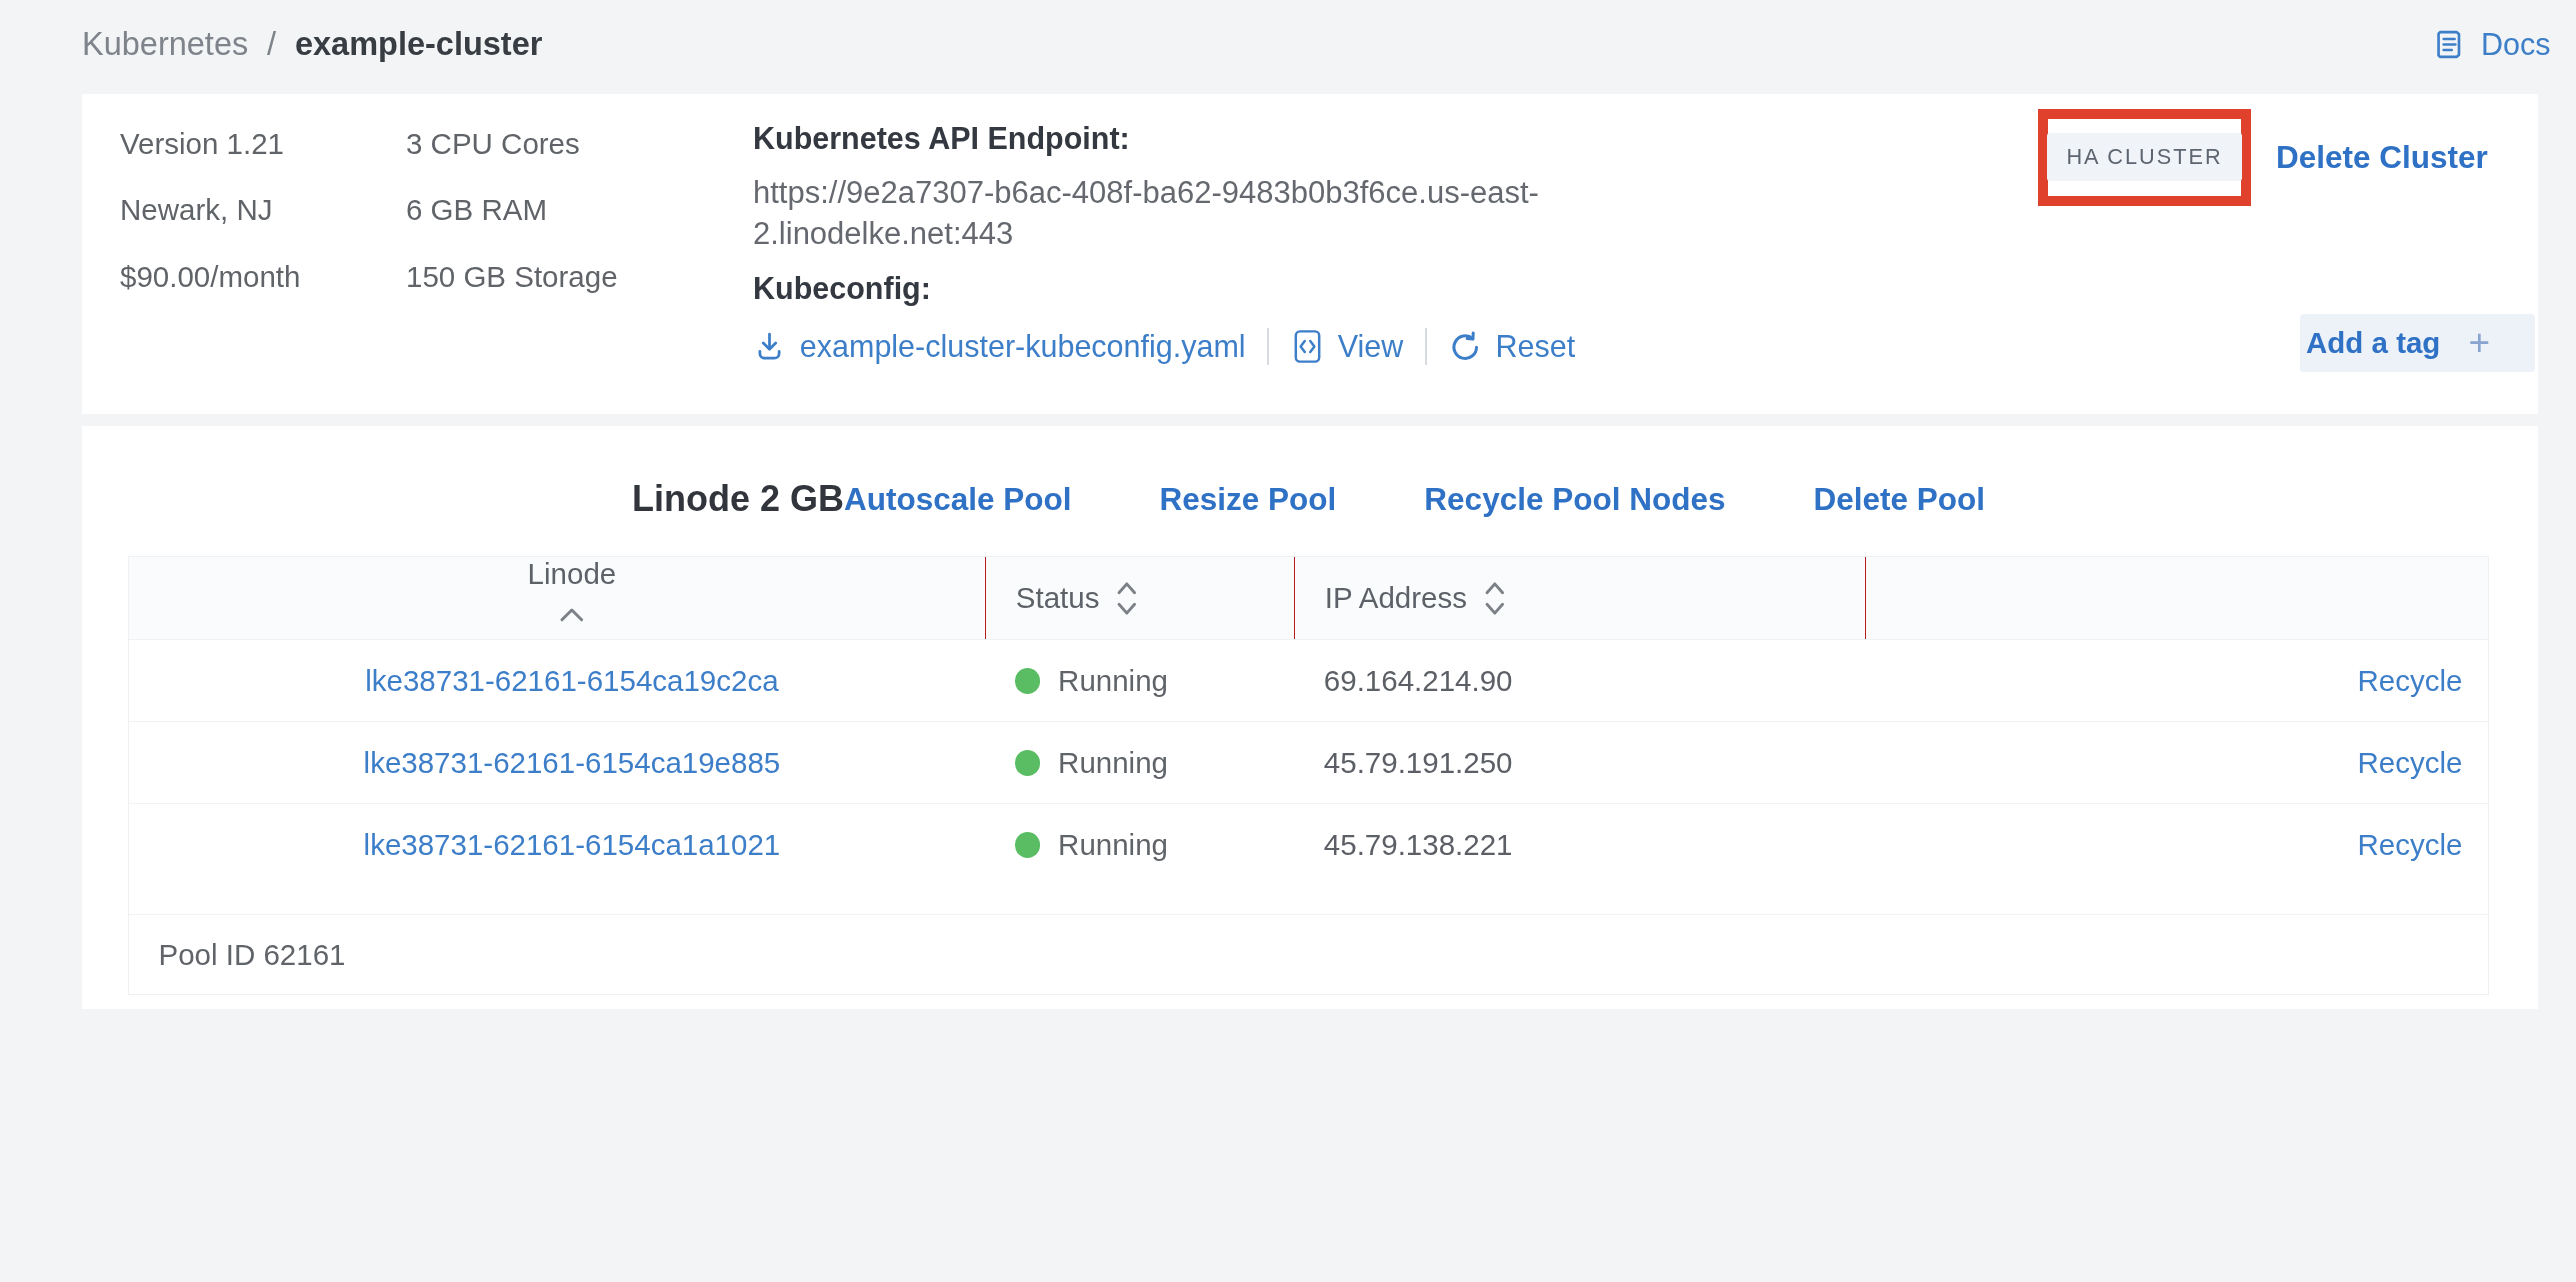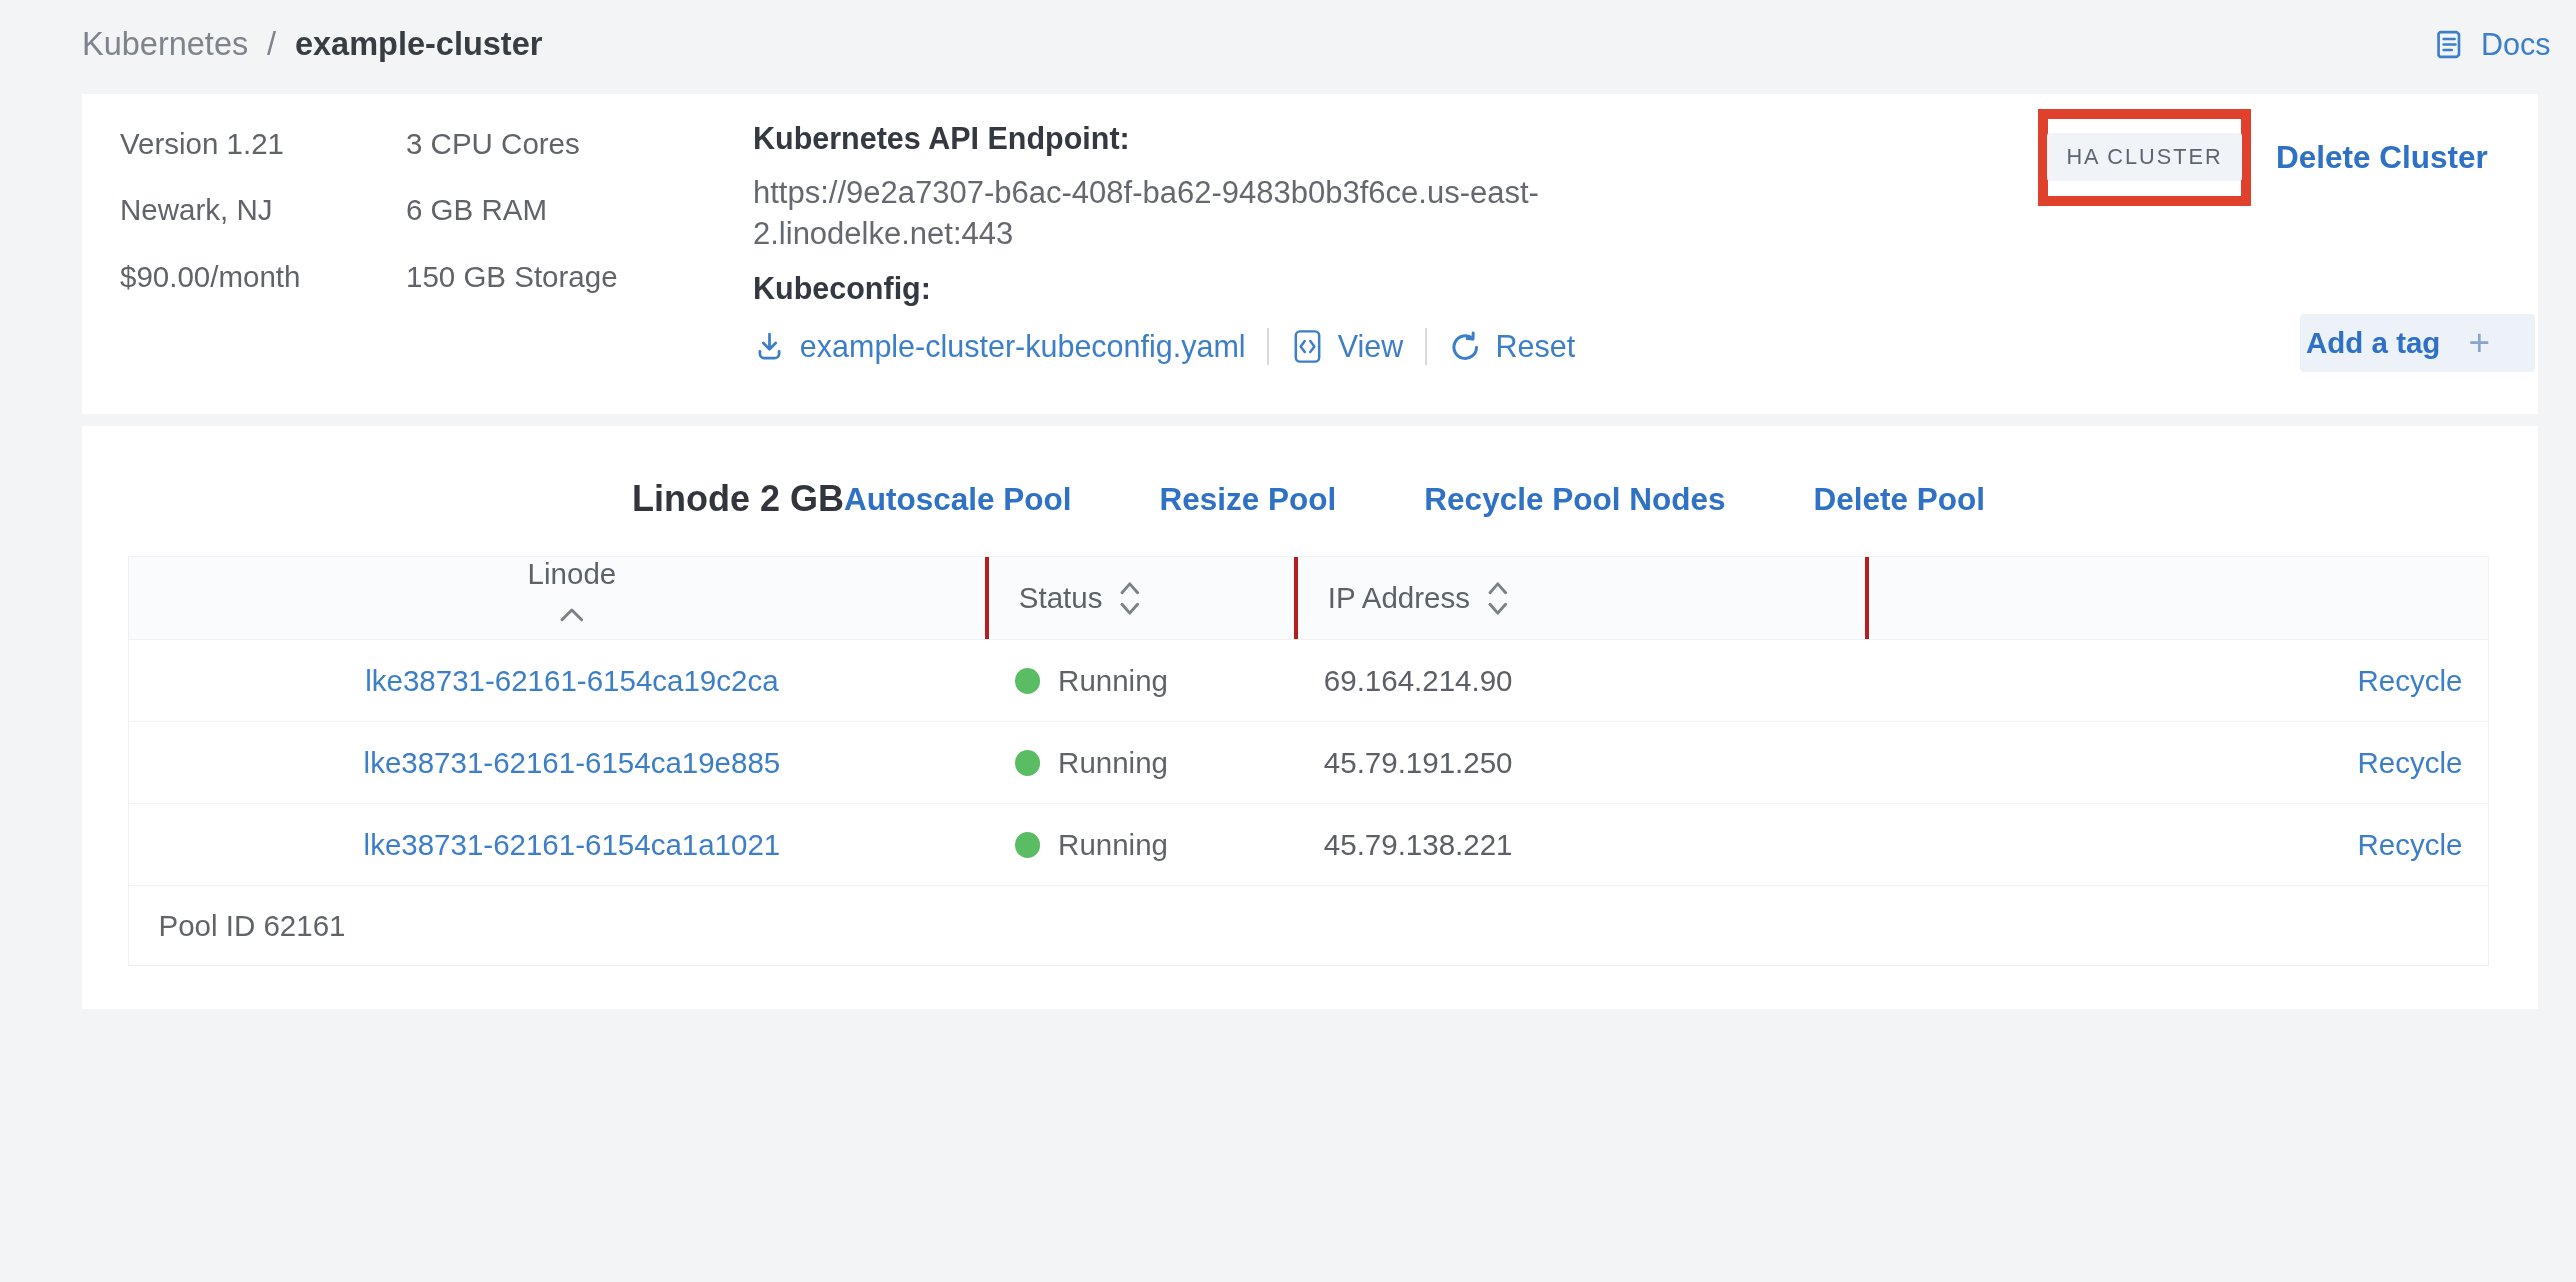--- a/index.html
+++ b/index.html
@@ -92,21 +92,21 @@
   .pool-card { margin-top:11.8px; height:583px; padding:0 49px 0 46px; }
   .pool-head { display:flex; align-items:center; justify-content:center; padding-top:45px; height:102px; }
   .pool-name { font-size:36px; font-weight:700; color:#32363c; margin:0; }
   .pool-actions { display:flex; gap:88px; }
   .pool-action { font-size:31.5px; font-weight:700; color:#2e71c5; cursor:pointer; white-space:nowrap; }
 
   .table { margin-top:28.6px; border:1px solid #eef0f1; }
   .thead { display:flex; height:82px; background:#fafbfc; }
   .th {
     display:flex; align-items:center; gap:15.8px; padding-left:29.5px;
-    font-size:29.5px; color:#5d6269; border-left:4px solid #b91c1c; cursor:pointer;
+    font-size:29.5px; color:#5d6269; border-left:1px solid #b91c1c; cursor:pointer;
   }
   .th:first-child { border-left:none; }
   .col-linode { width:36.3%;flex-direction:column; }
   .col-status { width:13.1%; }
   .col-ip     { width:24.2%; }
   .col-action { width:26.4%; }
 
   .trow {
     display:flex; align-items:center; height:82px; background:#ffffff;
     border-top:1px solid #f1f2f3; font-size:29.5px;
@@ -115,21 +115,21 @@
   .linode-link { color:#3d7ec9; cursor:pointer; }
   .status-dot { width:25.6px; height:25.6px; border-radius:50%; background:#5abd64; margin-right:17.7px; flex:none; }
   .status-text { color:#606469; }
   .ip-text { color:#5c6066; }
   .td-action { justify-content:flex-end; padding-right:25.6px; padding-left:0; }
   .recycle-link { color:#3d7ec9; cursor:pointer; }
 
   .tfoot {
     display:flex; align-items:center; height:80px; background:#ffffff;
     border-top:1px solid #f1f2f3; padding-left:29.5px;
-    font-size:29.5px; color:#606469;
+    font-size:29.5px; color:#606469;margin-top:29px;
   }
 
   svg { display:block; }
 </style>
 </head>
 <body>
 
 <div class="page">
 
   <header class="topbar">

